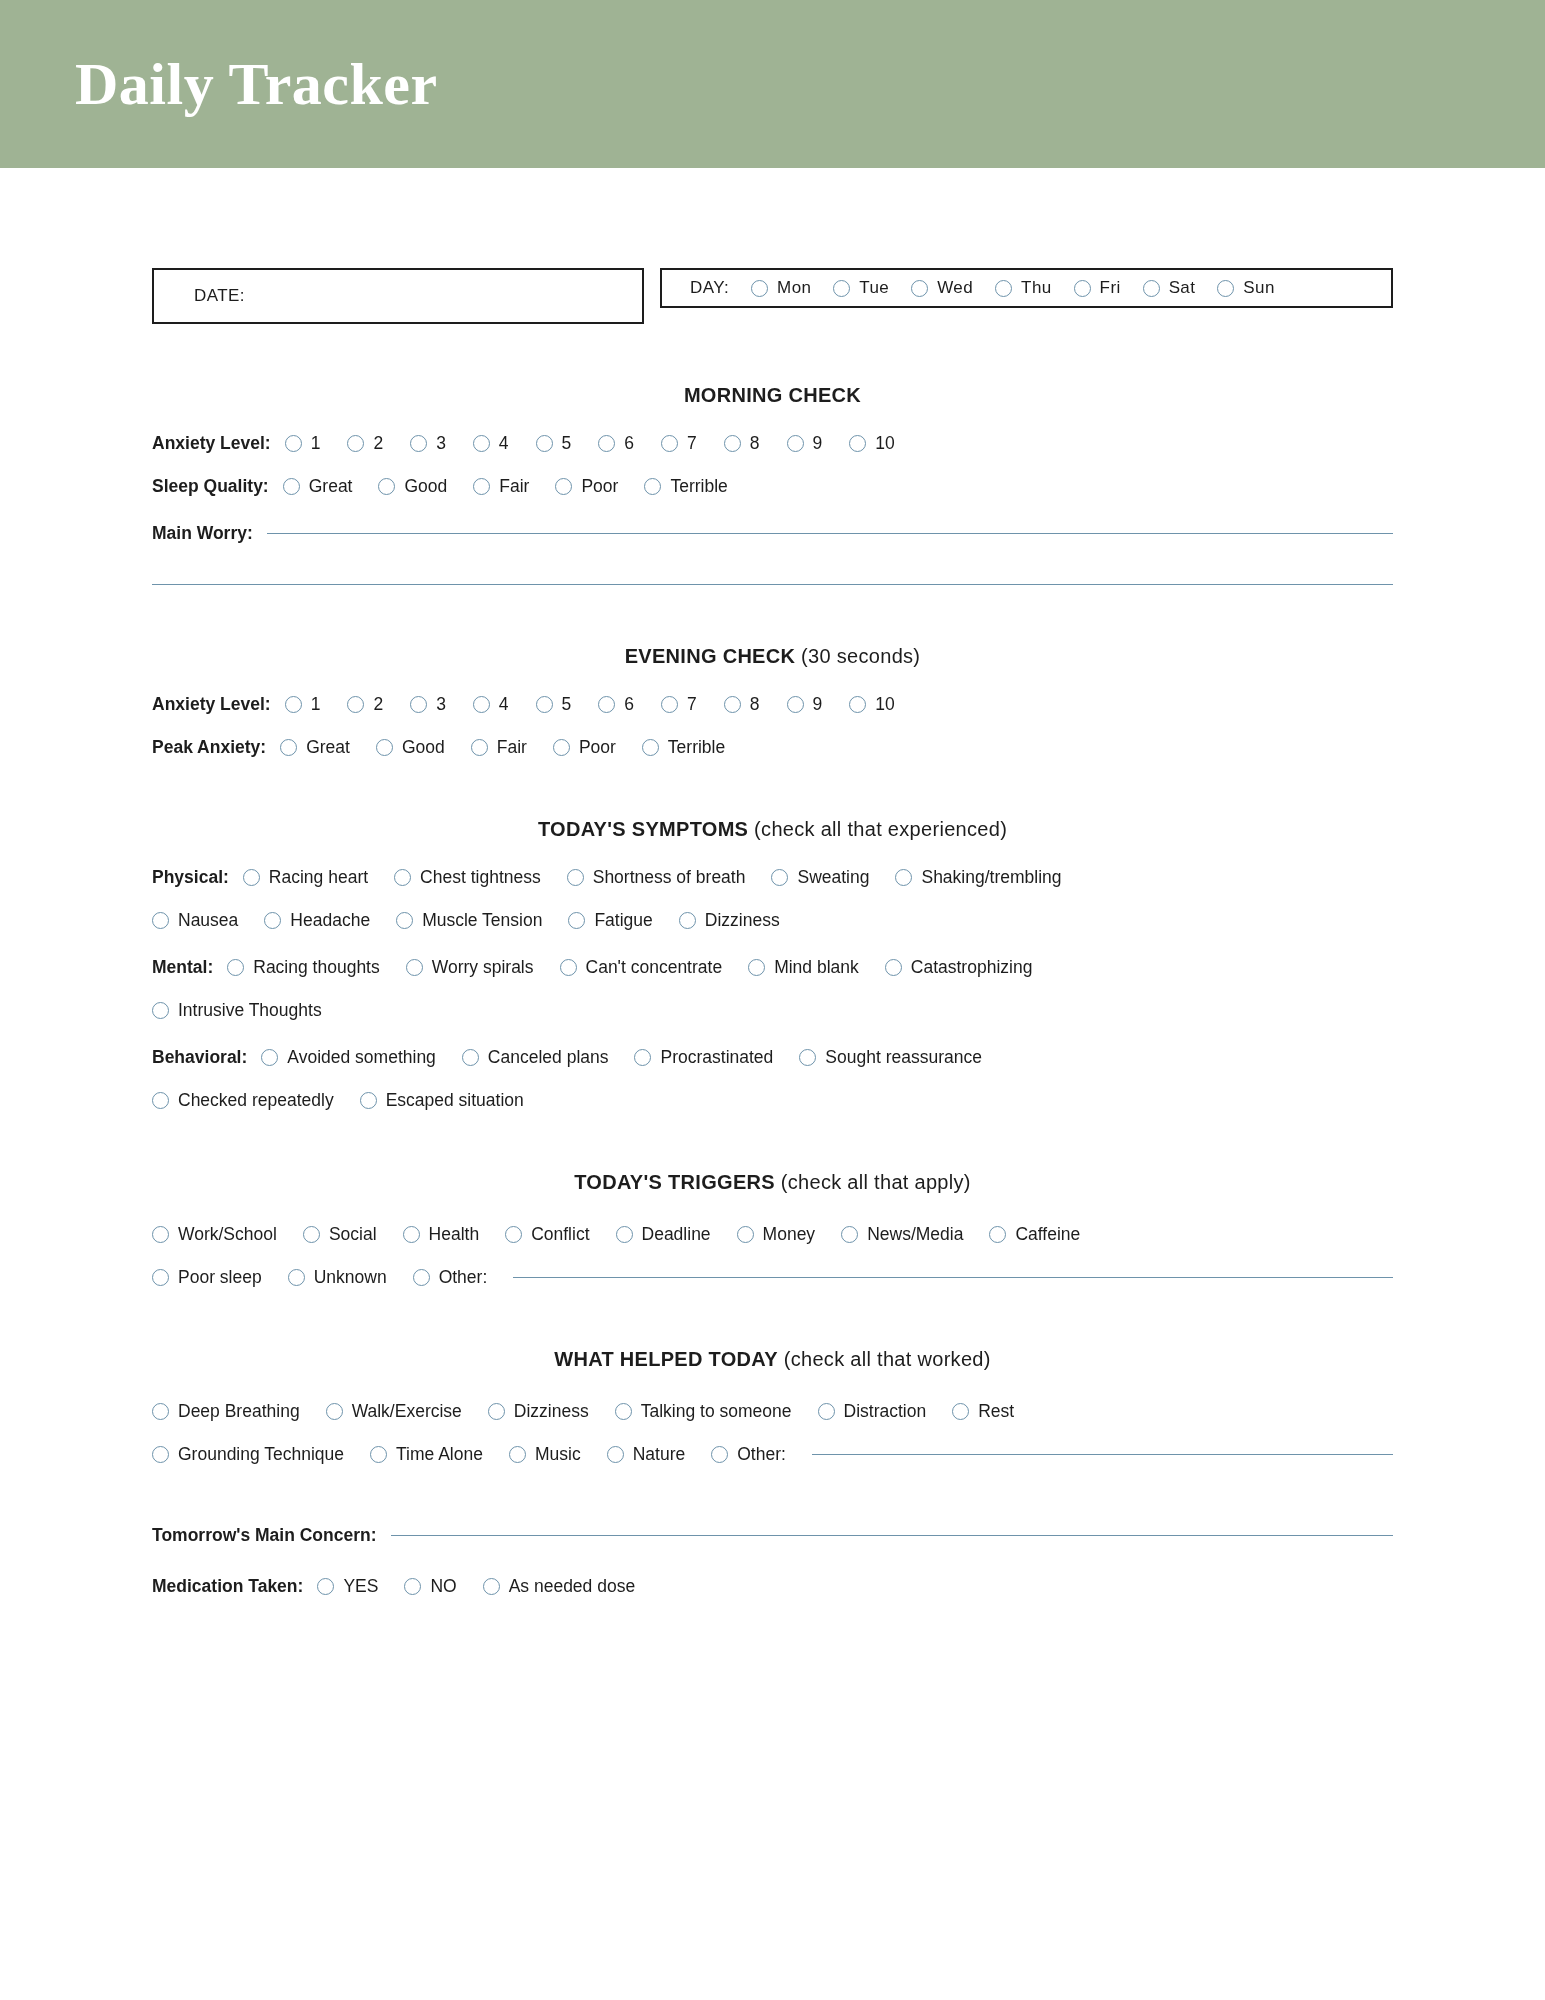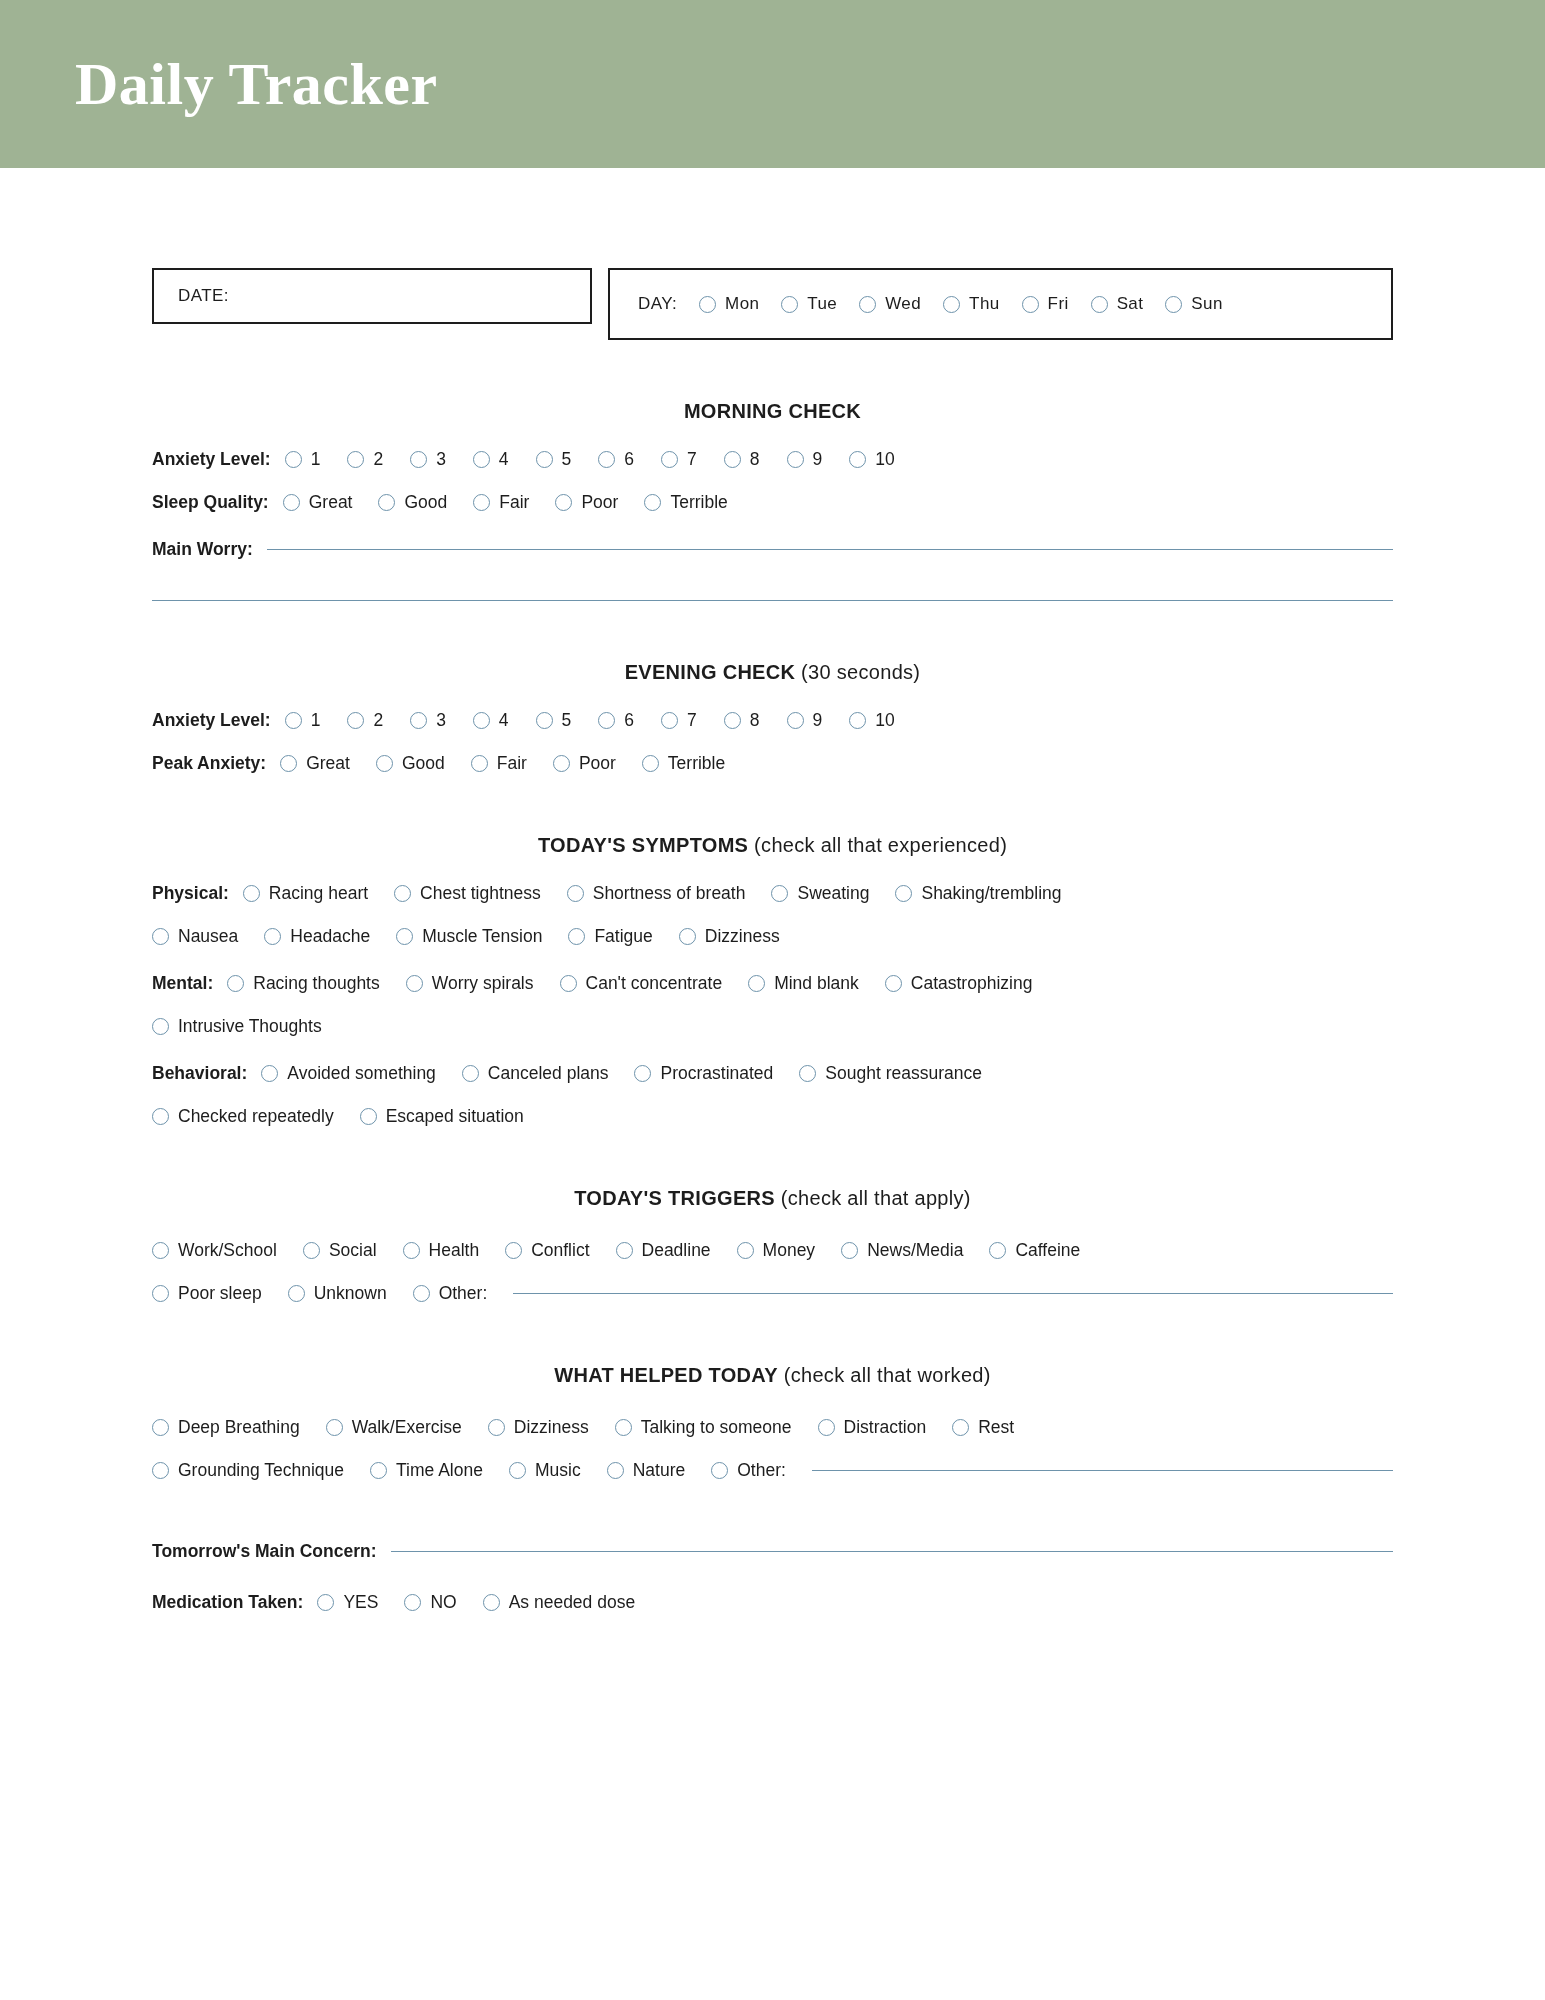--- a/index.html
+++ b/index.html
@@ -60,32 +60,32 @@
   
   .page { padding: 0 152px; }
 
   
   .topboxes {
     display: flex;
     gap: 16px;
     margin-top: 100px;
   }
   .date-box {
-    width: 440px;
+    width: 492px;
     height: 56px;
     border: 2px solid #1d1d1d;
     display: flex;
     align-items: center;
-    padding-left: 24px;
+    padding-left: 40px;
     font-size: 17px;
     letter-spacing: 0.4px;
   }
   .day-box {
     flex: 1;
-    height: 72px;
+    height: 40px;
     border: 2px solid #1d1d1d;
     display: flex;
     align-items: center;
     padding-left: 28px;
     font-size: 17px;
     letter-spacing: 0.4px;
     gap: 0px;
   }
   .day-label { margin-right: 22px; }
   .day-opt {

